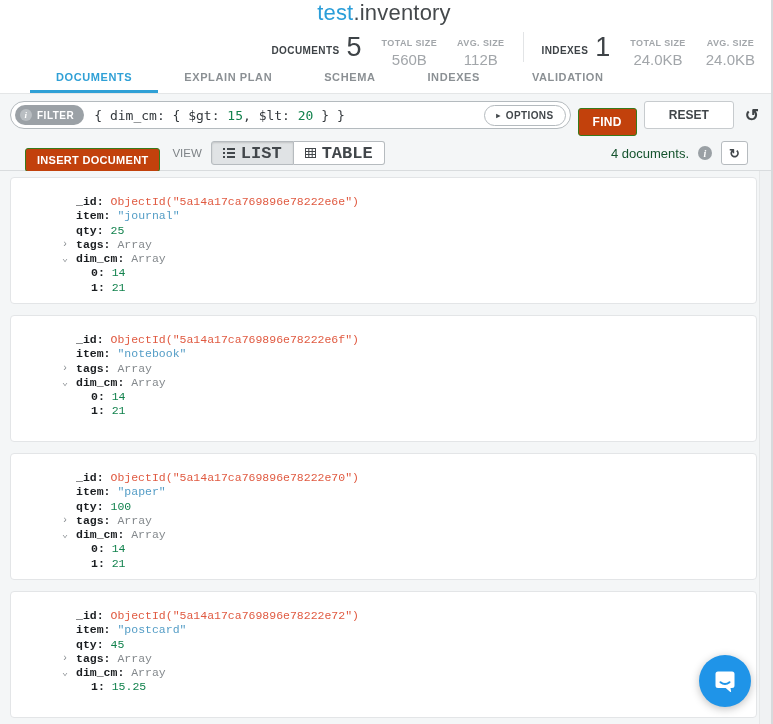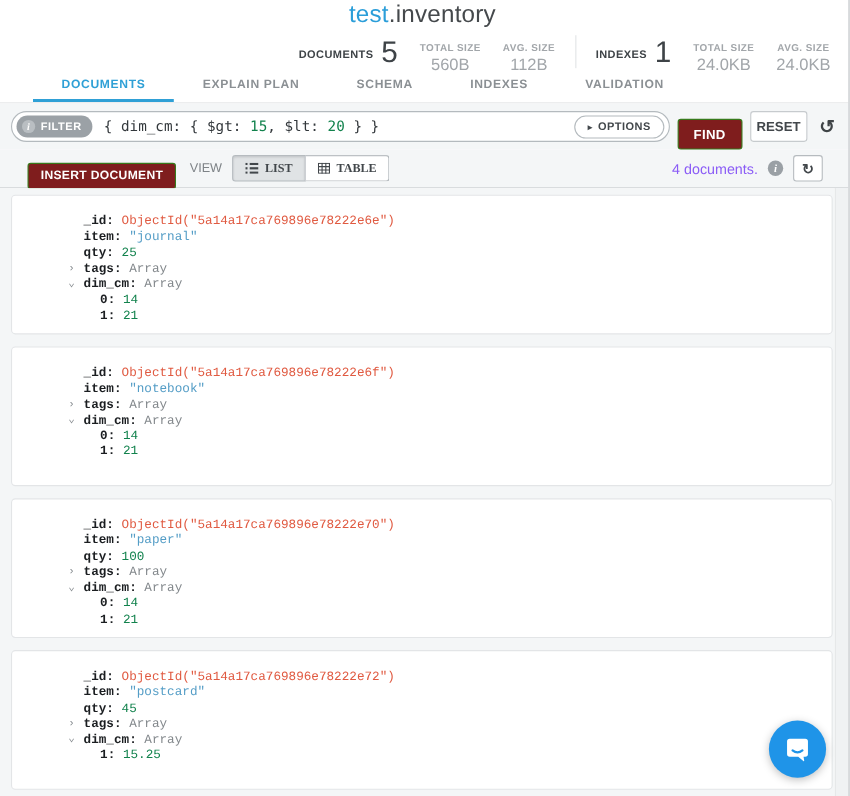--- a/index.html
+++ b/index.html
@@ -36,42 +36,42 @@
   .i-circle { width: 12px; height: 12px; border-radius: 50%; background: #b9bec2; color: #fff;
               font-size: 9px; font-weight: 700; display: inline-flex; align-items: center; justify-content: center;
               font-family: "Liberation Serif", serif; font-style: italic; }
   .filter-text { font-family: "DejaVu Sans Mono", monospace; font-size: 13px; color: #33383c;
                  margin-left: 10px; white-space: pre; }
   .filter-text .num { color: #12824d; }
   .options-btn { margin-left: auto; background: #fff; border: 1px solid #b4babe; border-radius: 12px;
                  font-size: 10px; font-weight: 700; color: #42474b; padding: 4px 11px; display: flex;
                  align-items: center; gap: 5px; cursor: pointer; font-family: inherit; letter-spacing:.4px; }
   .options-btn .caret { font-size: 8px; color: #42474b; }
-  .btn-green { background: #7f1d1d; border: 1px solid #377a1c; color: #fff; font-weight: 700;
+  .btn-green { background: #c2410c; border: 1px solid #377a1c; color: #fff; font-weight: 700;
                border-radius: 3px; cursor: pointer; font-family: inherit; letter-spacing: .3px; margin-top: 13px; }
   .find-btn { height: 28px; padding: 0 14px; font-size: 12px; }
   .reset-btn { background: #fff; border: 1px solid #c7cbce; color: #42474b; font-size: 12px; font-weight: 700;
-               border-radius: 3px; height: 28px; padding: 0 5px; cursor: pointer; font-family: inherit; }
+               border-radius: 3px; height: 28px; padding: 0 24px; cursor: pointer; font-family: inherit; }
   .history-btn { background: none; border: none; font-size: 17px; font-weight: 700; color: #3f4447;
                  cursor: pointer; padding: 0 4px; line-height: 1; }
 
   
   .toolbar { background: #f4f6f7; border-bottom: 1px solid #d9dcde; height: 35px; display: flex;
              align-items: center; padding: 0 25px; gap: 9px; }
   .insert-btn { height: 24px; padding: 0 11px; font-size: 11px; }
   .view-lbl { font-size: 11.5px; color: #7e8387; margin-left: 3px; }
   .seg { display: flex; }
   .seg-btn { height: 24px; display: flex; align-items: center; gap: 6px; padding: 0 11px; background: #fff;
-             border: 1px solid #b6bbbf; font-size: 11px; font-weight: 700; color: #42474b; cursor: pointer;
-             font-family: Liberation Serif, serif; }
+             border: 1px solid #b6bbbf; font-size: 17px; font-weight: 700; color: #42474b; cursor: pointer;
+             font-family: Liberation Mono, monospace; }
   .seg-btn.first { border-radius: 3px 0 0 3px; }
   .seg-btn.last { border-radius: 0 3px 3px 0; border-left: none; }
   .seg-btn.active { background: #e0e3e5; box-shadow: inset 0 1px 2px rgba(0,0,0,.14); }
   .seg-btn svg { display: block; }
-  .doc-count { margin-left: auto; font-size: 13px; color: #8b5cf6; }
+  .doc-count { margin-left: auto; font-size: 13px; color: #14532d; }
   .info-icon { width: 14px; height: 14px; border-radius: 50%; background: #9aa0a5; color: #fff; font-size: 10px;
                font-weight: 700; display: inline-flex; align-items: center; justify-content: center;
                font-family: "Liberation Serif", serif; font-style: italic; cursor: pointer; }
   .refresh-btn { width: 27px; height: 24px; background: #fff; border: 1px solid #b6bbbf; border-radius: 3px;
                  font-size: 13px; font-weight: 700; color: #42474b; cursor: pointer; line-height: 1; }
 
   
   .docs { background: #f4f6f7; height: 553px; padding: 6px 16px 6px 10px; display: flex;
           flex-direction: column; gap: 11px; position: relative; overflow: hidden; }
   .scroll-gutter { position: absolute; top: 0; right: 2px; bottom: 0; width: 12px; background: #f0f2f3;

